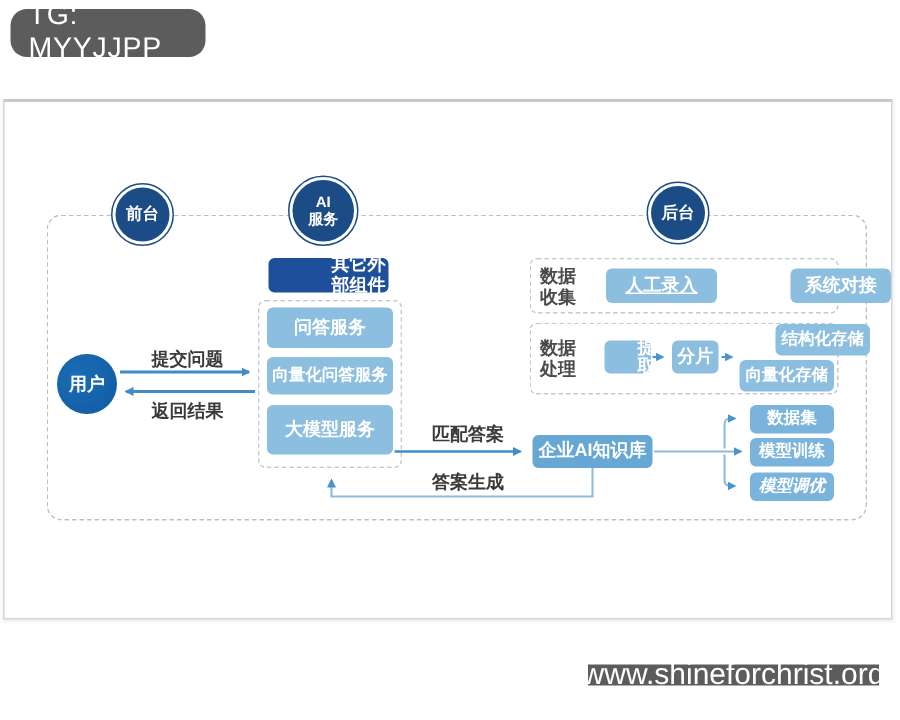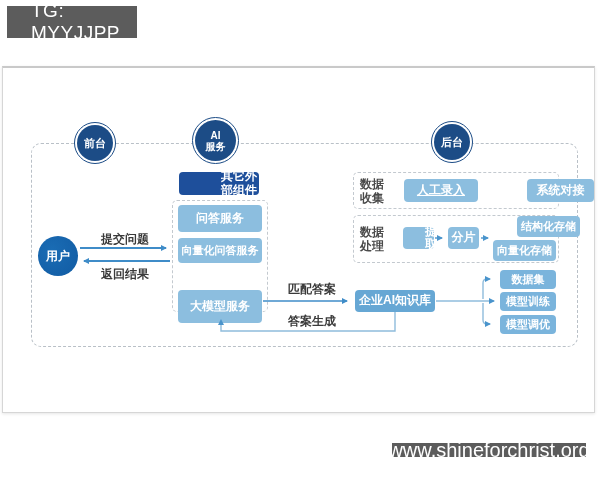--- a/index.html
+++ b/index.html
@@ -7,21 +7,21 @@
     --light-blue:#8CBEDF; --mid-blue:#66A7D4; --small-blue:#7AB4DC;
     --arrow-blue:#3F8CC8; --connector-blue:#8FBCDC; --dark-gray:#5C5C5C;
     --dash:#b9c0c7; --label:#3a3a3a;
   }
   *{box-sizing:border-box;margin:0;padding:0;}
   html,body{width:600px;height:480px;background:#ffffff;overflow:hidden;
     font-family:"Liberation Sans","DejaVu Sans",sans-serif;position:relative;}
   .abs{position:absolute;}
   
   .tg-box{left:7px;top:6px;width:130px;height:32px;background:var(--dark-gray);
-    color:#fff;font-size:19px;display:flex;align-items:center;padding-left:24px;letter-spacing:.5px;}
+    color:#fff;font-size:19px;display:flex;align-items:center;padding-left:12px;letter-spacing:.5px;border-radius:11px;}
   
   .card{left:2px;top:66px;width:593px;height:347px;background:#fff;
     border:1px solid #d6d6d6;border-top:2px solid #c9c9c9;box-shadow:0 1px 3px rgba(0,0,0,.10);}
   
   .watermark{left:392px;top:443px;width:194px;height:14px;background:var(--dark-gray);
     color:#fff;font-size:20px;display:flex;align-items:center;justify-content:center;}
   
   .dash-box{border:1px dashed var(--dash);border-radius:10px;}
   .dash-box.small{border-radius:5px;border-color:#c3c9cf;}
   .main-frame{left:31px;top:143px;width:547px;height:204px;}
@@ -41,36 +41,36 @@
   .bx{border-radius:4px;color:#fff;display:flex;align-items:center;justify-content:center;
     font-size:12px;font-weight:bold;text-align:center;line-height:1.1;}
   .bx.light{background:var(--light-blue);}
   .bx.header{background:var(--header-blue);font-size:12px;}
   .bx.mid{background:var(--mid-blue);}
   .bx.small{background:var(--small-blue);font-size:11px;font-weight:bold;}
   .ext-header{left:179px;top:172px;width:80px;height:23px;padding-left:40px;}
   .svc-group{left:172px;top:200px;width:96px;height:112px;}
   .svc1{left:178px;top:205px;width:84px;height:27px;}
   .svc2{left:178px;top:238px;width:84px;height:25px;font-size:11px;}
-  .svc3{left:178px;top:270px;width:84px;height:33px;margin-top:20px;}
+  .svc3{left:178px;top:270px;width:84px;height:33px;}
   .kb{left:355px;top:290px;width:80px;height:22px;}
   .collect-group{left:353px;top:172px;width:206px;height:37px;}
   .process-group{left:353px;top:215px;width:206px;height:48px;}
   .grp-label{font-size:12px;font-weight:bold;color:#4a4a4a;line-height:14px;}
   .lbl-collect{left:360px;top:177px;}
   .lbl-process{left:360px;top:225px;}
   .manual{left:404px;top:179px;width:74px;height:23px;text-decoration:underline;}
   .sysdock{left:484px;top:179px;width:67px;height:23px;margin-left:43px;}
   .extract{left:403px;top:227px;width:31px;height:22px;padding-left:25px;}
   .shard{left:448px;top:227px;width:31px;height:22px;}
   .store1{left:493px;top:216px;width:63px;height:21px;font-size:11px;margin-left:24px;}
   .store2{left:493px;top:240px;width:63px;height:21px;font-size:11px;}
   .train1{left:500px;top:270px;width:56px;height:19px;}
   .train2{left:500px;top:292px;width:56px;height:19px;}
-  .train3{left:500px;top:315px;width:56px;height:19px;}
+  .train3{left:500px;top:315px;width:56px;height:19px;font-style:italic;}
   
   .flow-lbl{width:60px;text-align:center;font-size:12px;font-weight:bold;color:var(--label);}
   .f-submit{left:95px;top:231px;}
   .f-return{left:95px;top:266px;}
   .f-match{left:282px;top:281px;}
   .f-generate{left:282px;top:313px;}
   svg.overlay{left:0;top:0;width:600px;height:480px;z-index:3;pointer-events:none;}
 </style>
 </head>
 <body>

